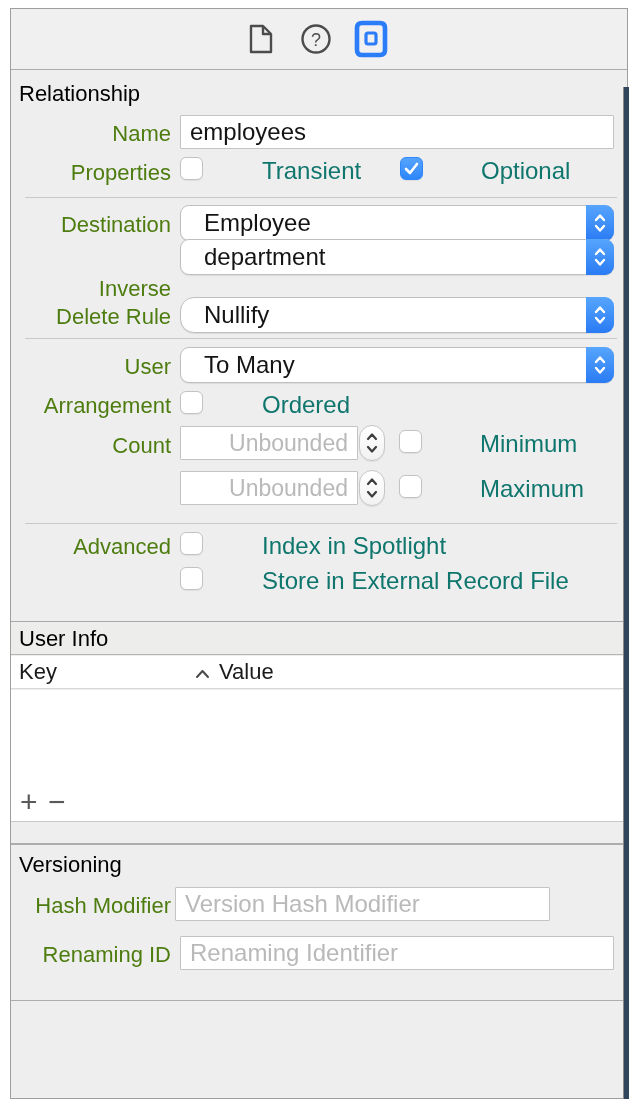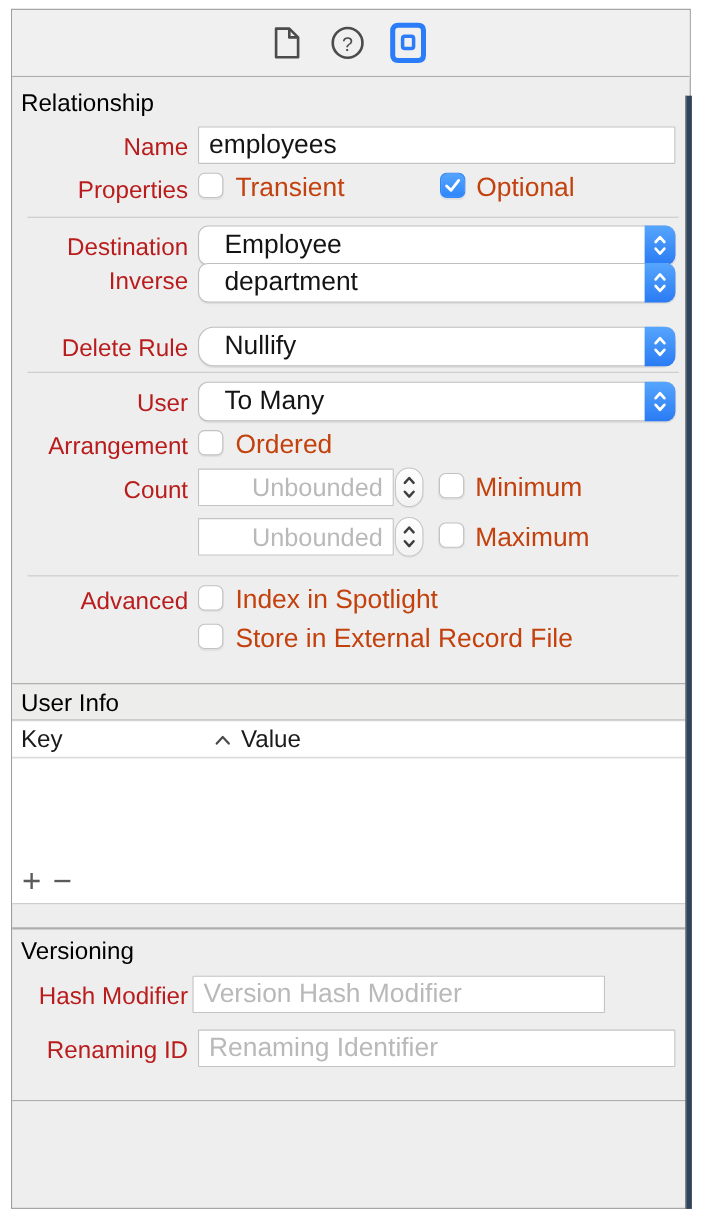--- a/index.html
+++ b/index.html
@@ -16,21 +16,21 @@
   
   #tabbar { position:absolute; left:0; top:0; width:100%; height:61px;
     background:#f1f0f0; border-bottom:1px solid #acacac; }
   .tab { position:absolute; top:12px; width:40px; height:40px; display:flex;
     align-items:center; justify-content:center; }
 
   
   .sec-title { position:absolute; left:8px; font-size:22px; font-weight:normal; color:#000; white-space:nowrap; }
 
   
-  .flabel { position:absolute; right:456px; font-size:22px; color:#b91c1c;
+  .flabel { position:absolute; right:456px; font-size:22px; color:#4d7c0f;
     white-space:nowrap; text-align:right; }
 
   
   input.tf { position:absolute; height:34px; border:1px solid #c3c3c3; background:#fff;
     font-family:"Liberation Sans", sans-serif; font-size:24px; color:#141414;
     padding:0 9px; border-radius:1px; outline:none; }
   input.tf::placeholder { color:#b9b9b9; opacity:1; }
   input.tf.num { text-align:right; font-size:23px; }
 
   
@@ -41,21 +41,21 @@
     overflow:hidden; flex:1; }
   .popup-cap { width:28px; height:36px; margin:-1px -1px -1px 0; border-radius:0 9px 9px 0;
     background:linear-gradient(#56a5fd,#2a7bf4); display:flex; align-items:center;
     justify-content:center; }
 
   
   .cb { position:absolute; width:23px; height:23px; background:#fff;
     border:1px solid #c2c2c2; border-radius:6px; box-shadow:0 1px 1px rgba(0,0,0,0.06); }
   .cb.checked { background:linear-gradient(#55a4fd,#2e86fb); border-color:#2e86fb;
     display:flex; align-items:center; justify-content:center; }
-  .cb-label { position:absolute; font-size:24px; color:#c2410c; white-space:nowrap; }
+  .cb-label { position:absolute; font-size:24px; color:#0f766e; white-space:nowrap;margin-left:48px; }
 
   
   .stepper { position:absolute; width:26px; height:36px; background:linear-gradient(#ffffff,#f2f2f2);
     border:1px solid #c6c6c6; border-radius:13px; display:flex; flex-direction:column;
     align-items:center; justify-content:center; gap:2px; box-shadow:0 1px 1px rgba(0,0,0,0.07); }
 
   
   .gdiv { position:absolute; left:14px; width:592px; height:1px; background:#c9c9c9; }
   .secdiv { position:absolute; left:0; width:100%; height:1px; background:#adadad; }
 
@@ -123,21 +123,21 @@
   <div class="popup" style="top:196px;">
     <span class="popup-text">Employee</span>
     <span class="popup-cap">
       <svg width="18" height="24" viewBox="0 0 18 24">
         <polyline points="5,9 9,4.5 13,9" fill="none" stroke="#fff" stroke-width="2.4" stroke-linecap="round" stroke-linejoin="round"></polyline>
         <polyline points="5,15 9,19.5 13,15" fill="none" stroke="#fff" stroke-width="2.4" stroke-linecap="round" stroke-linejoin="round"></polyline>
       </svg>
     </span>
   </div>
 
-  <div class="flabel" style="top:234px;">Inverse</div>
+  <div class="flabel" style="top:267px;">Inverse</div>
   <div class="popup" style="top:230px;">
     <span class="popup-text">department</span>
     <span class="popup-cap">
       <svg width="18" height="24" viewBox="0 0 18 24">
         <polyline points="5,9 9,4.5 13,9" fill="none" stroke="#fff" stroke-width="2.4" stroke-linecap="round" stroke-linejoin="round"></polyline>
         <polyline points="5,15 9,19.5 13,15" fill="none" stroke="#fff" stroke-width="2.4" stroke-linecap="round" stroke-linejoin="round"></polyline>
       </svg>
     </span>
   </div>
 

